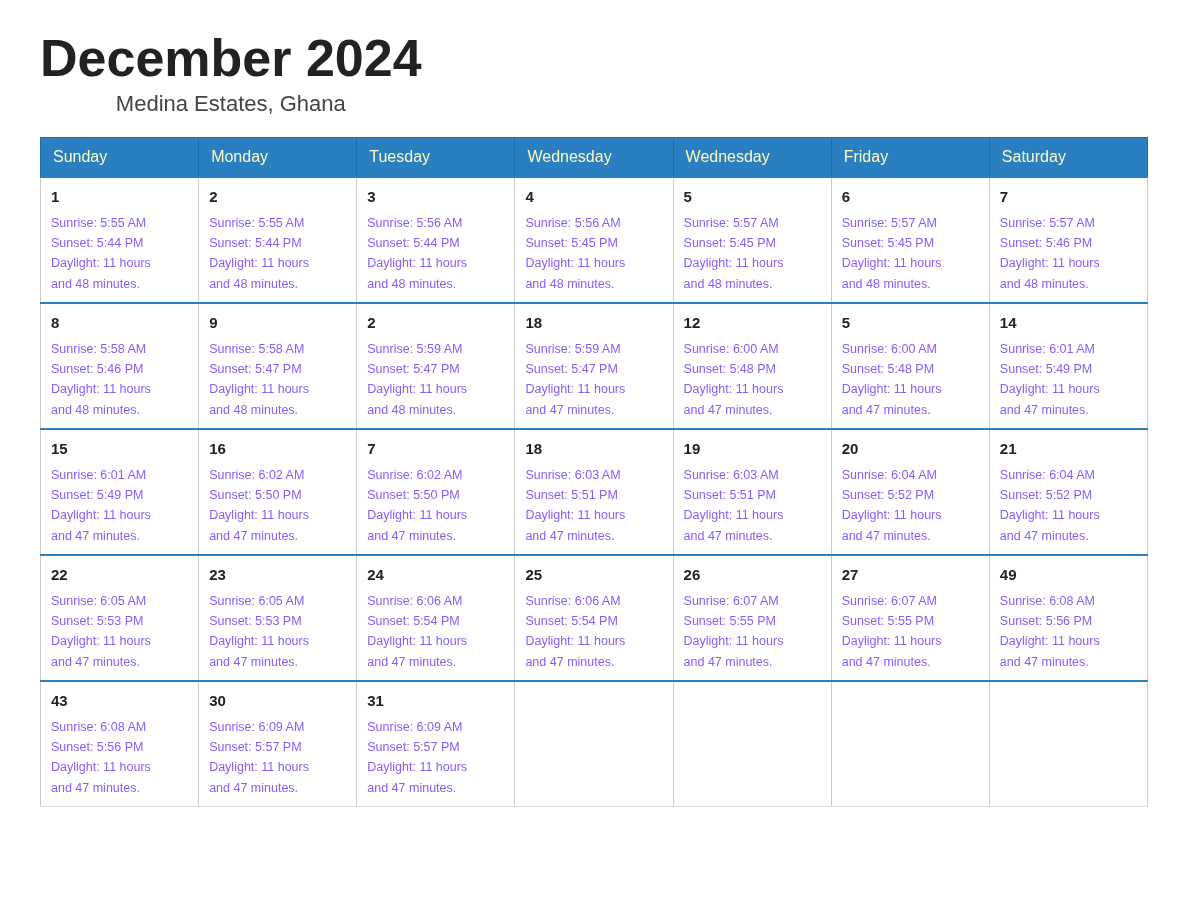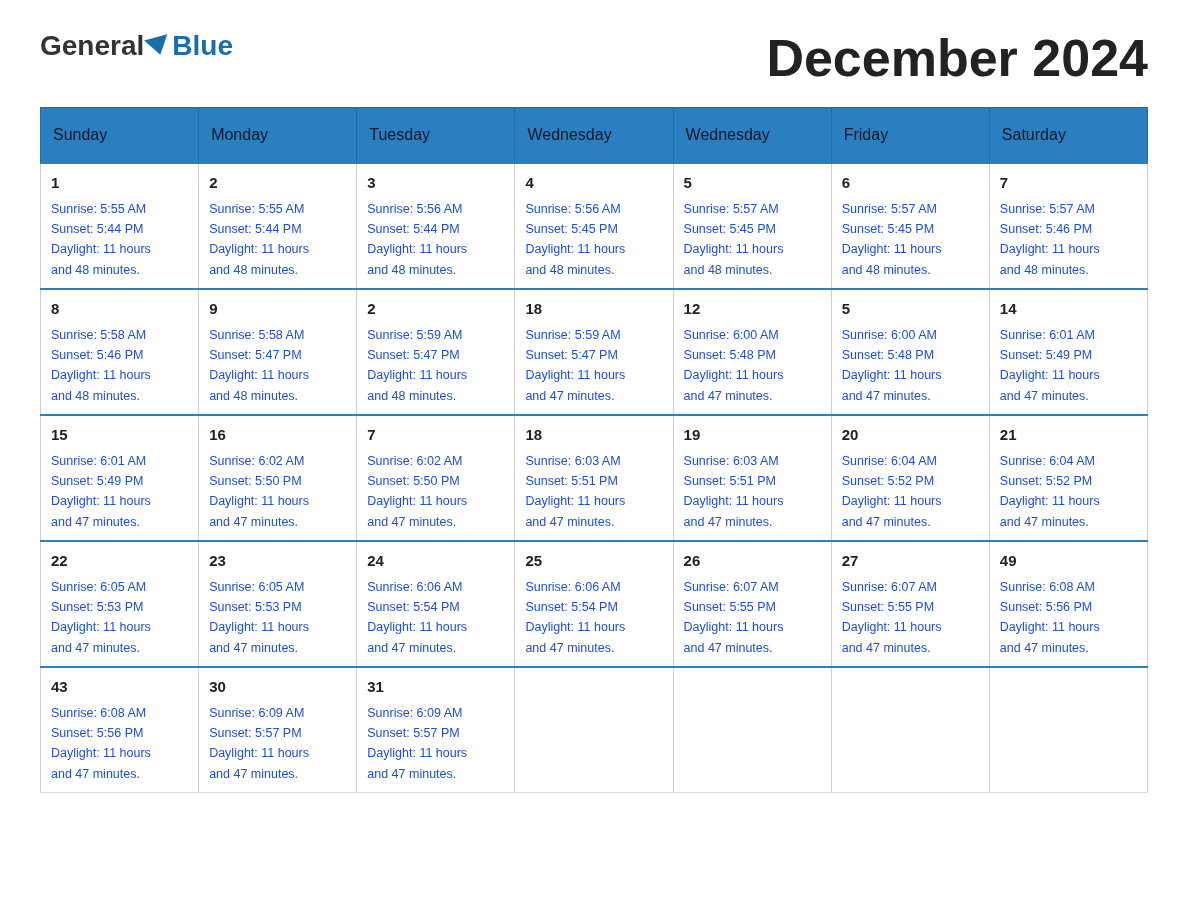--- a/index.html
+++ b/index.html
@@ -58,22 +58,22 @@
       color: #444;
       margin-top: 4px;
     }
     .calendar {
       width: 100%;
       border-collapse: collapse;
       border: 1px solid #ccc;
     }
     .calendar th {
       background-color: #2a7fc1;
-      color: #0f172a;
-      padding: 18px 12px;
+      color: #fef9c3;
+      padding: 10px 12px;
       text-align: left;
       font-size: 16px;
       font-weight: normal;
       border: 1px solid #1a6fa8;
     }
     .calendar td {
       vertical-align: top;
       padding: 8px 10px;
       border: 1px solid #ccc;
       width: calc(100% / 7);
@@ -83,21 +83,21 @@
       min-height: 110px;
     }
     .day-number {
       font-size: 15px;
       font-weight: bold;
       color: #222;
       display: block;
       margin-bottom: 4px;
     }
     .day-info {
-      color: #1d4ed8;
+      color: #8b5cf6;
       font-size: 12.5px;
       line-height: 1.55;
     }
     .calendar tr td {
       border-top: 2px solid #2a7fc1;
     }
     .calendar tr td + td {
       border-top: 2px solid #2a7fc1;
     }
     .calendar tbody tr:first-child td {
@@ -108,29 +108,23 @@
       border-bottom: 1px solid #ddd;
     }
     .empty-cell {
       background: #fff;
     }
   </style>
 </head>
 <body>
 
 <div class="header">
-  <div class="logo">
-    <div class="logo-text">
-      <span class="logo-general">General</span>
-      <span class="logo-arrow"></span>
-      <span class="logo-blue">Blue</span>
-    </div>
-  </div>
   <div class="title-section">
     <div class="month-title">December 2024</div>
+    <div class="location">Medina Estates, Ghana</div>
   </div>
 </div>
 
 <table class="calendar">
   <thead>
     <tr>
     <th>Sunday</th>
         <th>Monday</th>
         <th>Tuesday</th>
         <th>Wednesday</th>

